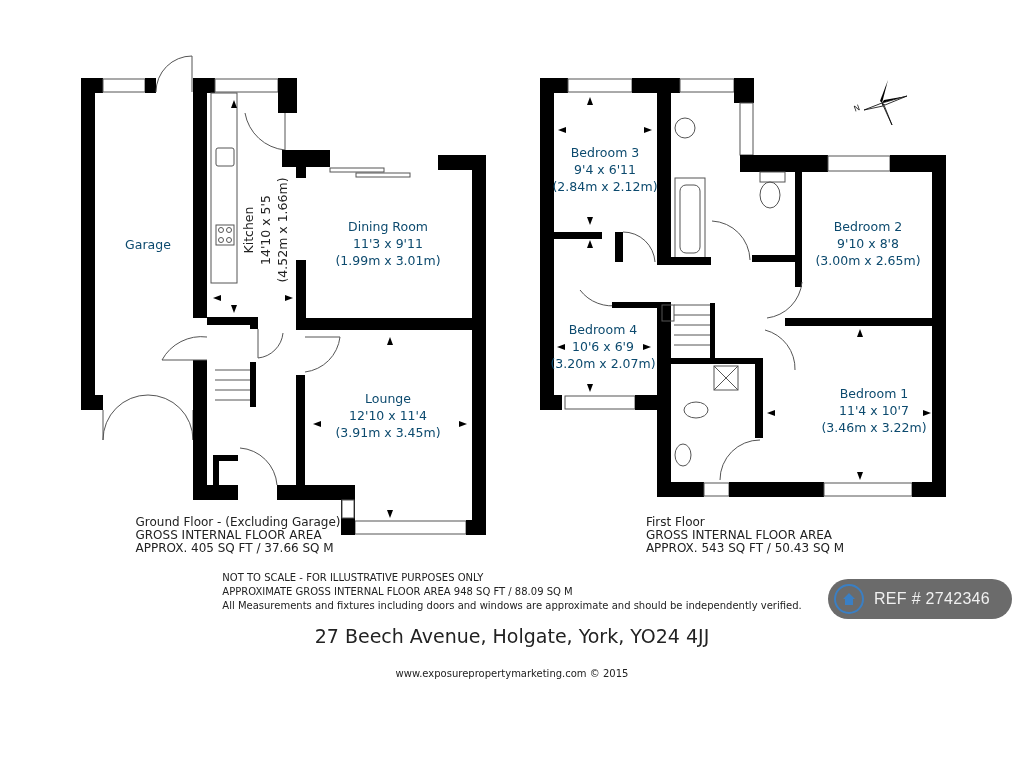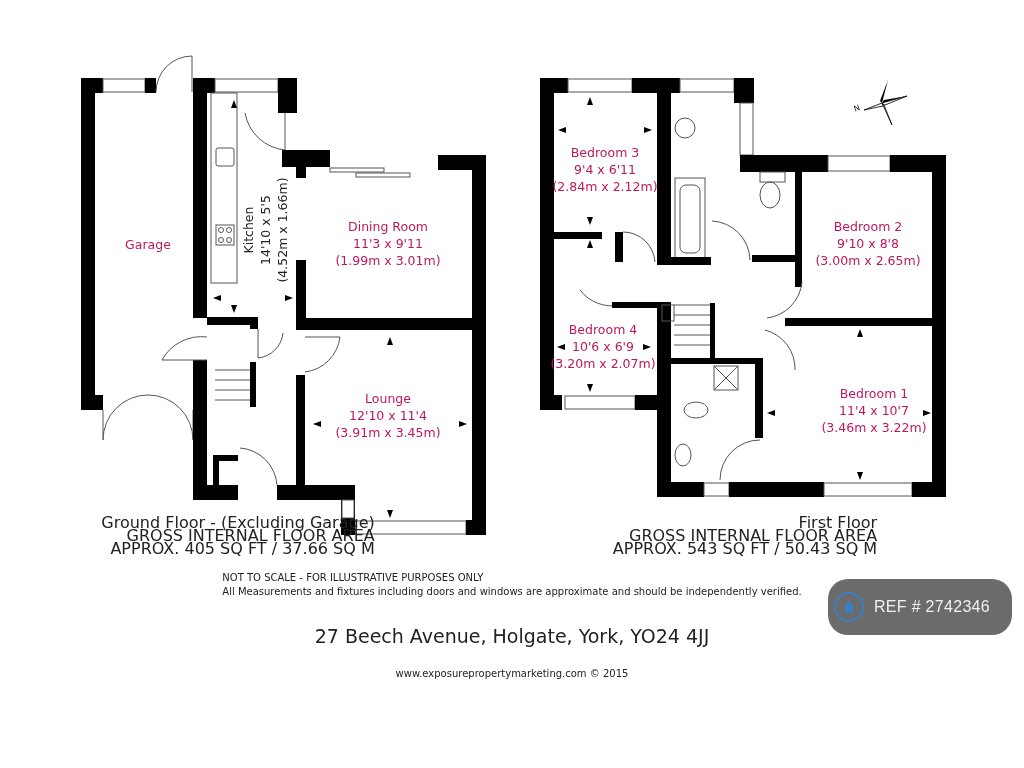--- a/index.html
+++ b/index.html
@@ -1,28 +1,28 @@
 <!DOCTYPE html>
 <html><head>
 <meta charset="utf-8">
 <style>
   html, body { margin:0; padding:0; background:#ffffff; }
   body { width:1024px; height:768px; position:relative; overflow:hidden; font-family:"DejaVu Sans", sans-serif; color:#222; }
   svg.plan { position:absolute; left:0; top:0; }
   .wall { fill:#000; }
   .thin { fill:none; stroke:#555; stroke-width:1; }
   .win { fill:#fff; stroke:#555; stroke-width:1; }
-  .lbl { position:absolute; text-align:center; font-size:12.5px; line-height:17px; color:#be185d; white-space:nowrap; transform:translateX(-50%); }
+  .lbl { position:absolute; text-align:center; font-size:12.5px; line-height:17px; color:#0c4a6e; white-space:nowrap; transform:translateX(-50%); }
   .lbl div { display:block; }
   .vlbl { position:absolute; font-size:12.5px; line-height:17px; color:#222; white-space:nowrap; transform-origin:center; transform:translate(-50%,-50%) rotate(-90deg); text-align:center; }
-  .caption { position:absolute; text-align:right; font-size:16px; line-height:13px; color:#222; transform:translateX(-50%); white-space:nowrap; }
+  .caption { position:absolute; text-align:left; font-size:12px; line-height:13px; color:#222; transform:translateX(-50%); white-space:nowrap; }
   .notes { position:absolute; left:512px; top:571px; transform:translateX(-50%); text-align:left; font-size:10px; line-height:14px; white-space:nowrap; }
   .address { position:absolute; left:512px; top:625px; transform:translateX(-50%); font-size:19px; white-space:nowrap; color:#222;text-align:center; }
   .website { position:absolute; left:512px; top:668px; transform:translateX(-50%); font-size:10px; white-space:nowrap; }
-  .ref-badge { position:absolute; left:828px; top:579px; width:184px; height:56px; border-radius:20px; background:#6b6b6b; display:flex; align-items:center; }
+  .ref-badge { position:absolute; left:828px; top:579px; width:184px; height:40px; border-radius:20px; background:#6b6b6b; display:flex; align-items:center; }
   .ref-icon { width:30px; height:30px; margin-left:6px; border-radius:50%; border:2px solid #3a7fc4; display:flex; align-items:center; justify-content:center; box-sizing:border-box; }
   .ref-text { color:#f0f0f0; font-size:16px; margin-left:10px; font-family:"Liberation Sans", sans-serif; letter-spacing:0.3px; }
   .compass { position:absolute; left:852px; top:78px; }
 </style>
 </head>
 <body>
 
 <svg class="plan" width="1024" height="560" viewBox="0 0 1024 560">
 
   <g>
@@ -239,20 +239,21 @@
   <div>APPROX. 405 SQ FT / 37.66 SQ M</div>
 </div>
 <div class="caption" style="left:745px;top:516px;">
   <div>First Floor</div>
   <div>GROSS INTERNAL FLOOR AREA</div>
   <div>APPROX. 543 SQ FT / 50.43 SQ M</div>
 </div>
 
 <div class="notes">
   <div>NOT TO SCALE - FOR ILLUSTRATIVE PURPOSES ONLY</div>
+  <div>APPROXIMATE GROSS INTERNAL FLOOR AREA 948 SQ FT / 88.09 SQ M</div>
   <div>All Measurements and fixtures including doors and windows are approximate and should be independently verified.</div>
 </div>
 
 <div class="address">27 Beech Avenue, Holgate, York, YO24 4JJ</div>
 <div class="website">www.exposurepropertymarketing.com © 2015</div>
 
 <div class="ref-badge">
   <div class="ref-icon">
     <svg width="16" height="16" viewBox="0 0 16 16">
         <path d="M8 2 L14 8 L12 8 L12 14 L4 14 L4 8 L2 8 Z" fill="#3a7fc4"></path>

